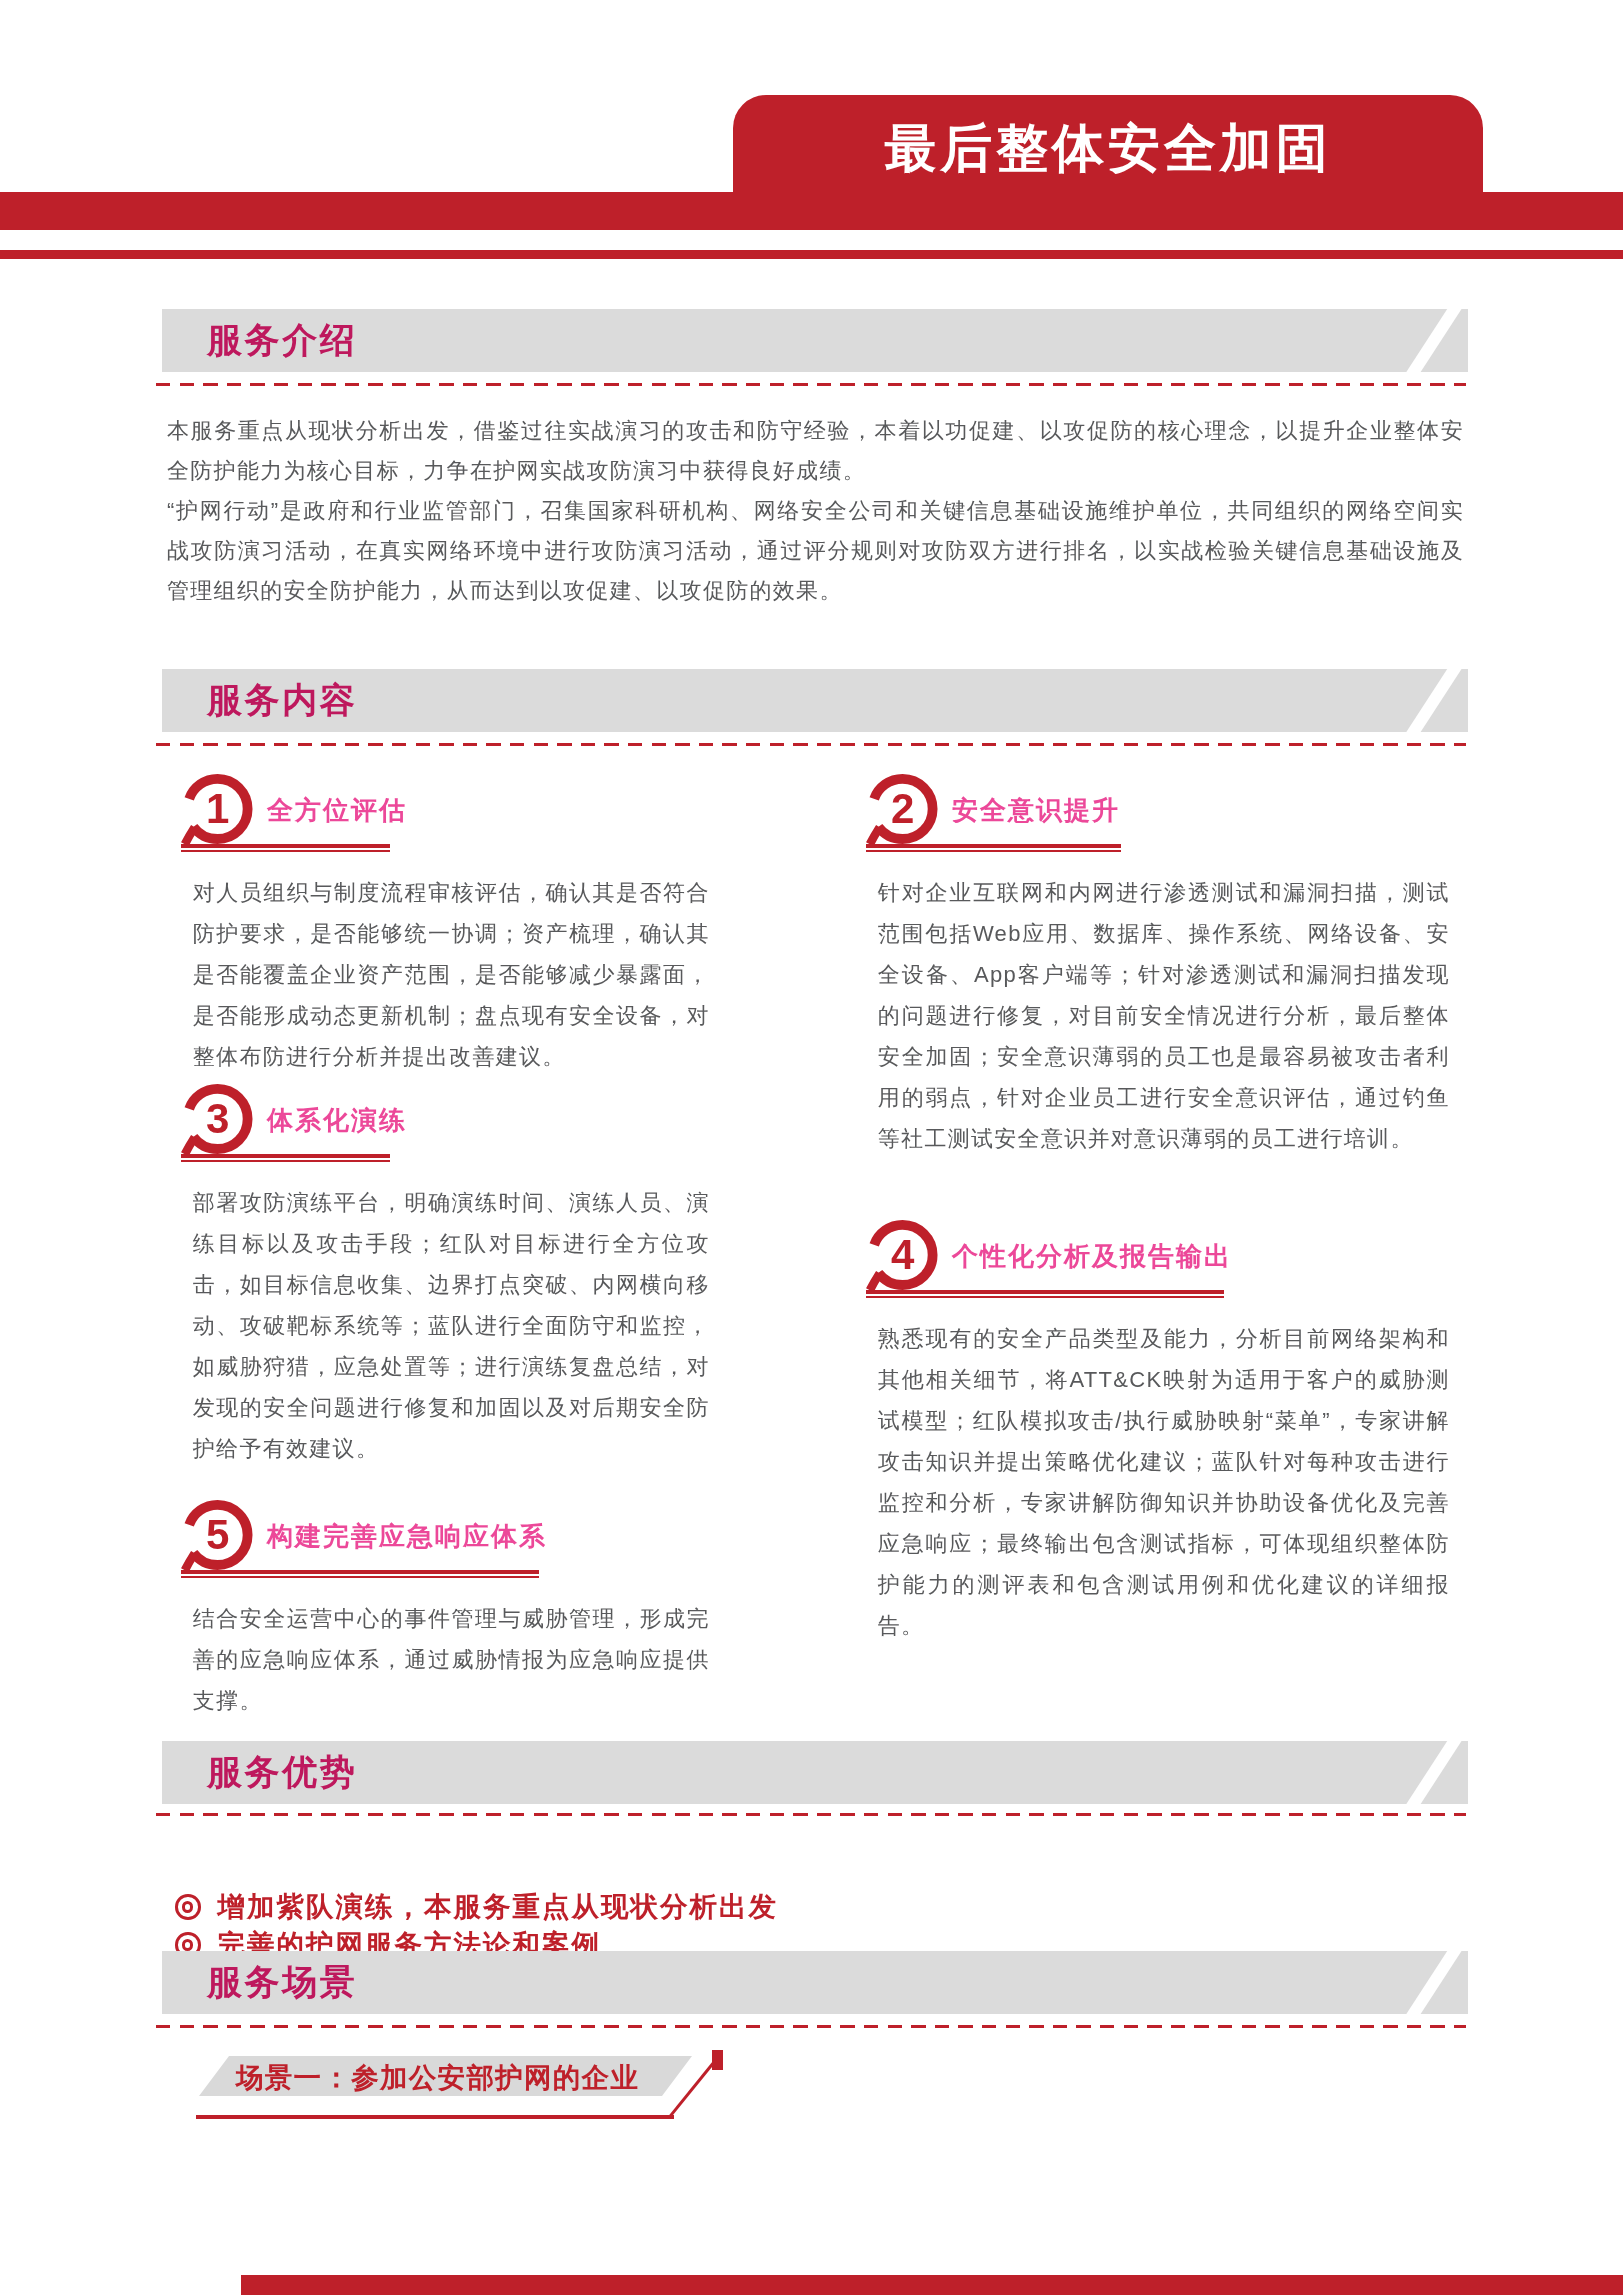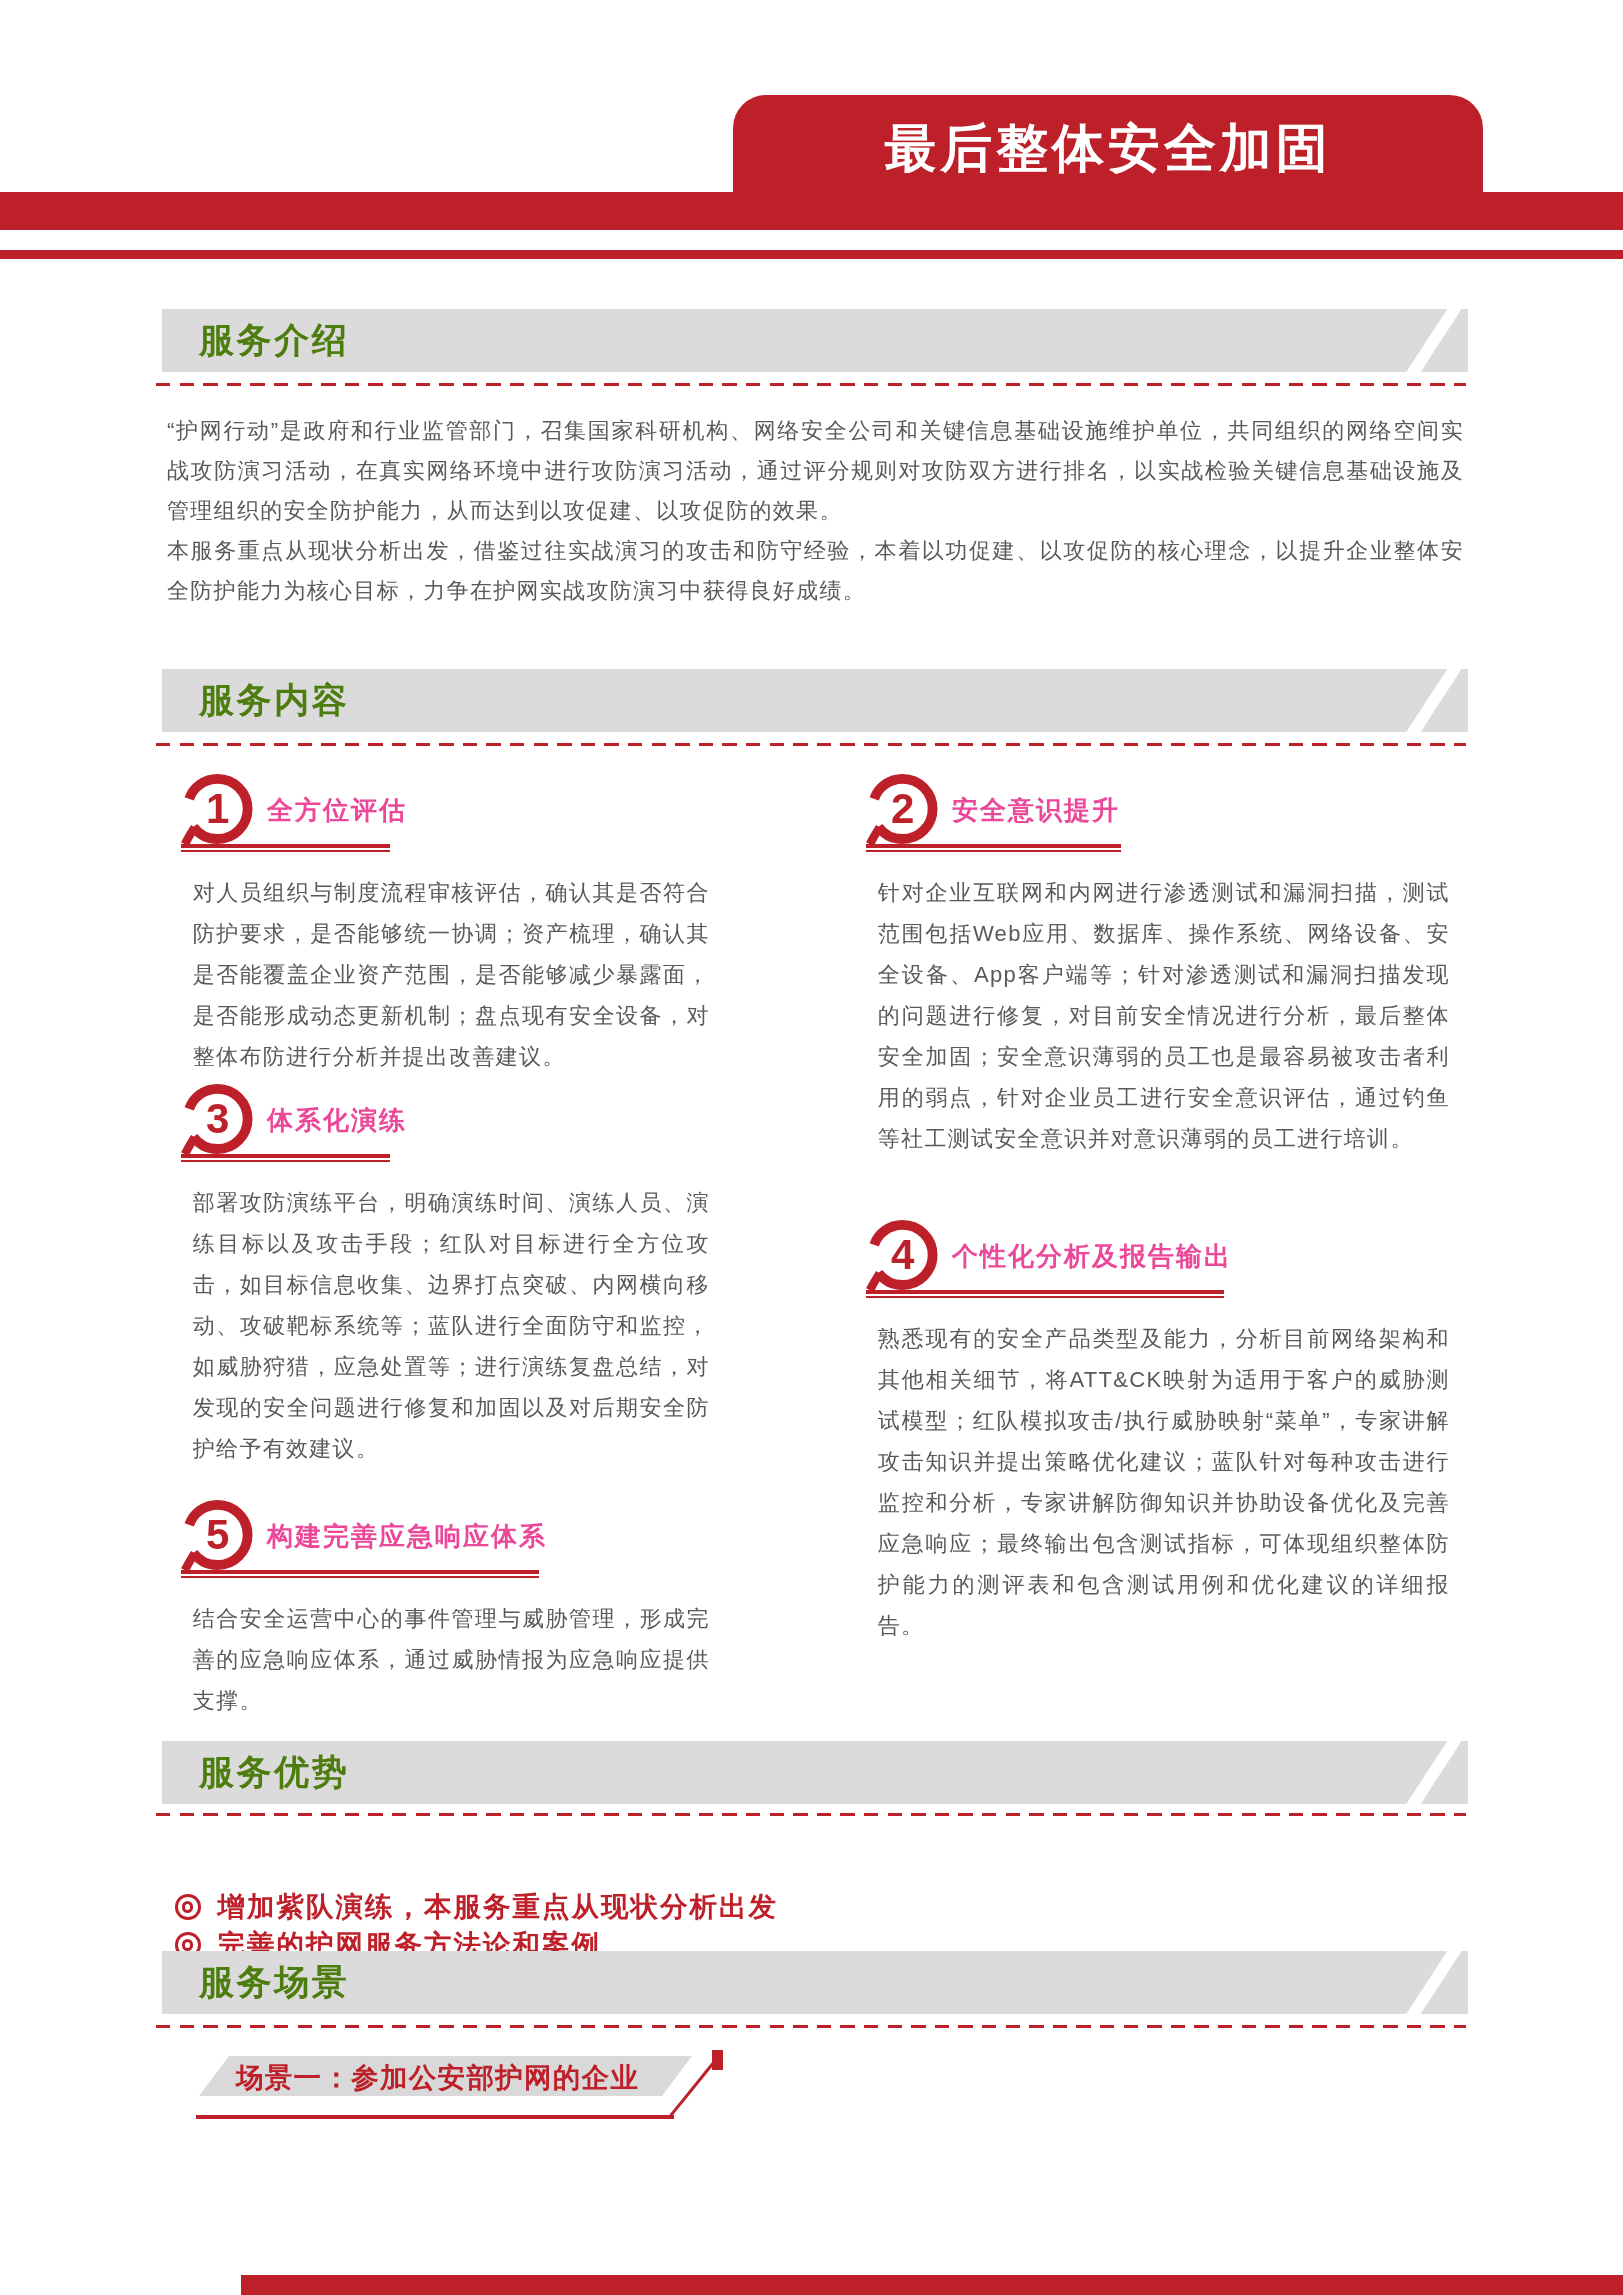--- a/index.html
+++ b/index.html
@@ -19,21 +19,21 @@
   }
   .banner-band{left:0;top:192px;width:1624px;height:38px;background:#BE202A;}
   .banner-line{left:0;top:250px;width:1624px;height:8.5px;background:#BE202A;}
 
   
   .band{
     left:162px;width:1306px;height:63px;background:#DBDBDB;
     display:flex;align-items:center;overflow:hidden;
   }
   .band-title{
-    margin:0;padding-left:37px;color:#4d7c0f;font-size:35px;font-weight:bold;letter-spacing:2.6px;
+    margin:8px;padding-left:37px;color:#be185d;font-size:35px;font-weight:bold;letter-spacing:2.6px;
   }
   .band-slash{
     position:absolute;right:31px;top:-13px;width:11.8px;height:98px;background:#ffffff;
     transform:rotate(33deg);
   }
   .dash{
     left:156px;width:1310px;height:3.3px;
     background:repeating-linear-gradient(90deg,#BE202A 0px,#BE202A 14.4px,transparent 14.4px,transparent 23.6px);
   }
 
@@ -101,22 +101,22 @@
 <div class="abs banner-band"></div>
 <div class="abs banner-line"></div>
 
 <div class="abs band" style="top:309px">
   <h2 class="band-title">服务介绍</h2>
   <span class="band-slash"></span>
 </div>
 <div class="abs dash" style="top:383px"></div>
 
 <div class="abs intro-text">
+  <p>本服务重点从现状分析出发，借鉴过往实战演习的攻击和防守经验，本着以功促建、以攻促防的核心理念，以提升企业整体安全防护能力为核心目标，力争在护网实战攻防演习中获得良好成绩。</p>
   <p>“护网行动”是政府和行业监管部门，召集国家科研机构、网络安全公司和关键信息基础设施维护单位，共同组织的网络空间实战攻防演习活动，在真实网络环境中进行攻防演习活动，通过评分规则对攻防双方进行排名，以实战检验关键信息基础设施及管理组织的安全防护能力，从而达到以攻促建、以攻促防的效果。</p>
-  <p>本服务重点从现状分析出发，借鉴过往实战演习的攻击和防守经验，本着以功促建、以攻促防的核心理念，以提升企业整体安全防护能力为核心目标，力争在护网实战攻防演习中获得良好成绩。</p>
 </div>
 
 <div class="abs band" style="top:669px">
   <h2 class="band-title">服务内容</h2>
   <span class="band-slash"></span>
 </div>
 <div class="abs dash" style="top:743px"></div>
 
 <div class="num-item" style="left:177px;top:771px">
   <svg class="badge-svg" width="85" height="85" viewBox="0 0 130 130">

